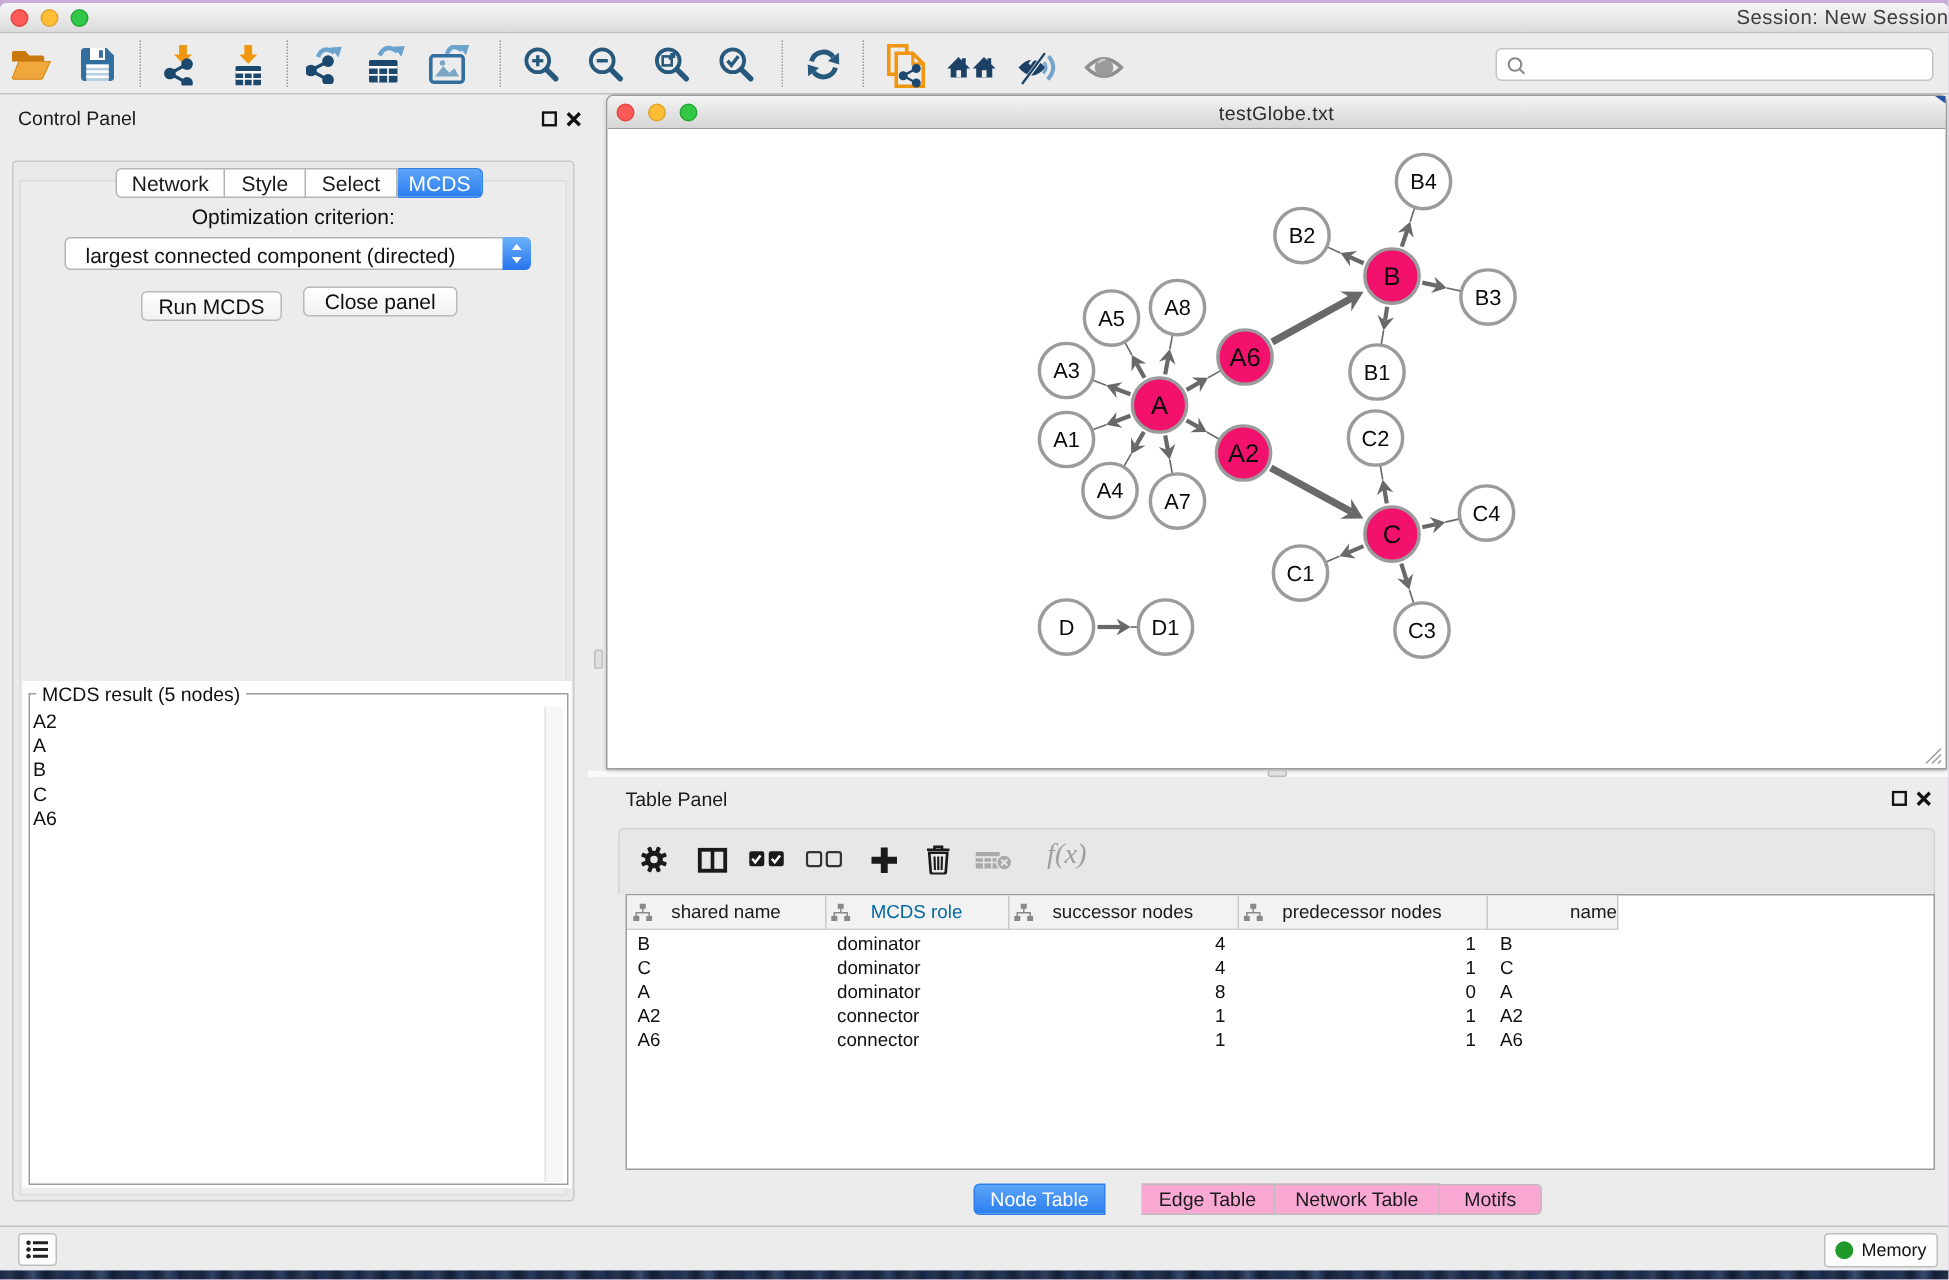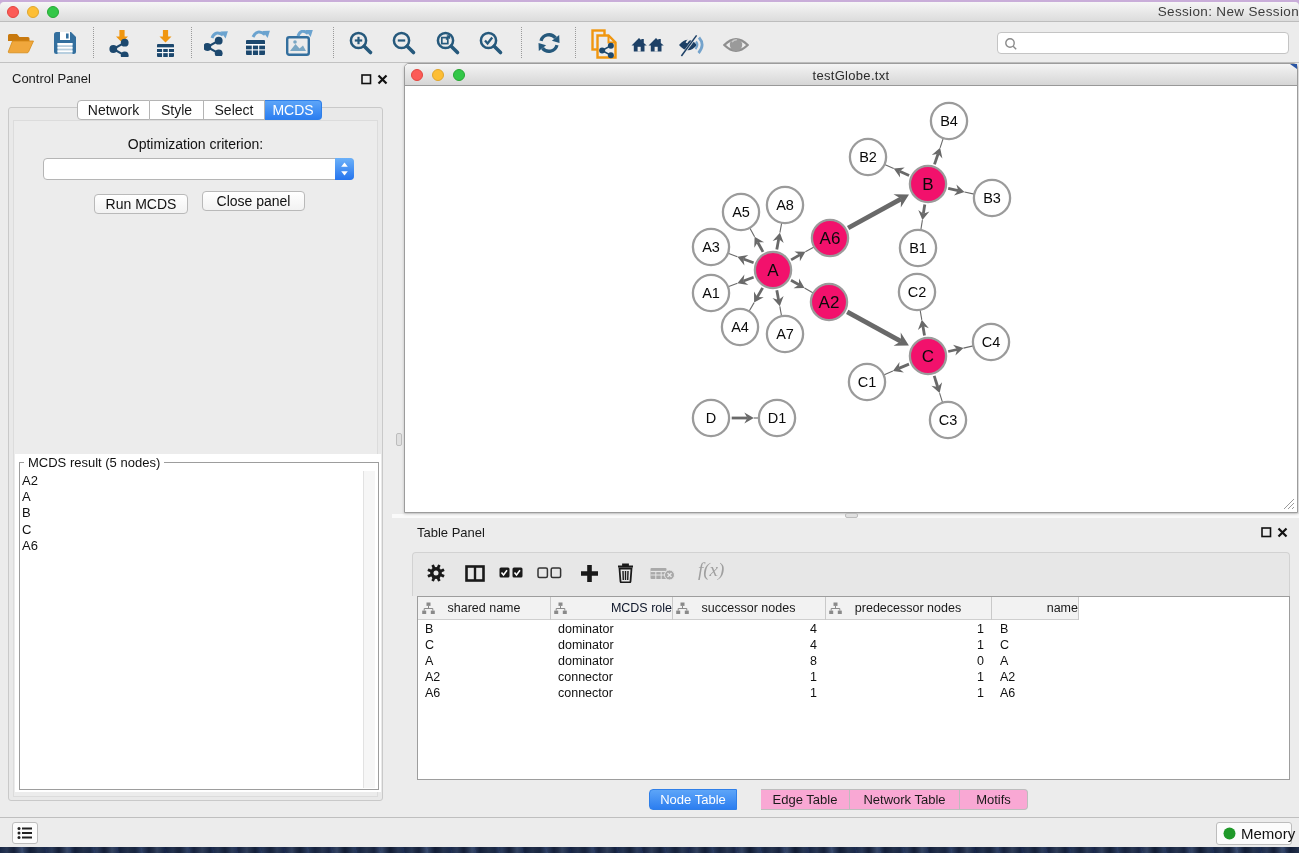--- a/index.html
+++ b/index.html
@@ -9,21 +9,21 @@
 #titlebar .t{position:absolute;left:0;right:0;top:2px;text-align:right;font-size:13.5px;letter-spacing:0.35px;color:#3c3c3c}
 .tl{position:absolute;width:12px;height:12px;border-radius:50%;top:4px}
 #toolbar{position:absolute;left:0;top:22px;width:1299px;height:41px;background:#ececec;border-bottom:1px solid #c2c2c2}
 .tsep{position:absolute;top:5px;height:31px;width:0;border-left:1px dotted #9a9a9a}
 #search{position:absolute;left:997px;top:10px;width:292px;height:22px;background:#fff;border:1px solid #c4c4c4;border-radius:4px}
 
 #cp-title{position:absolute;left:12px;top:71px;font-size:13px;color:#1a1a1a}
 .winbtn{position:absolute;font-size:12px;color:#111}
 #cp-panel{position:absolute;left:8px;top:107px;width:375px;height:694px;background:#e9e9e9;border:1px solid #c9c9c9;border-radius:3px}
 #cp-inner{position:absolute;left:13px;top:120px;width:365px;height:677px;background:#ececec;border:1px solid #dcdcdc}
-.tabs{position:absolute;top:100px;height:20px;display:flex}
+.tabs{position:absolute;top:112px;height:20px;display:flex}
 .tab{height:20px;background:#fff;border:1px solid #b4b4b4;border-left:none;font-size:14px;color:#1a1a1a;display:flex;align-items:center;justify-content:center}
 .tab.first{border-left:1px solid #b4b4b4;border-radius:4px 0 0 4px}
 .tab.last{border-radius:0 4px 4px 0}
 .tab.sel{background:linear-gradient(#5da5f8,#2c7ef0);border-color:#2f7fe8;color:#fff}
 #opt-label{position:absolute;left:8px;top:136px;width:375px;text-align:center;font-size:14px;color:#111}
 #combo{position:absolute;left:43px;top:158px;width:311px;height:22px;background:#fff;border:1px solid #b5b5b5;border-radius:4px;font-size:14px;color:#111;line-height:20px}
 #combo .txt{position:absolute;left:13px;top:1px}
 #combo .spin{position:absolute;right:-1px;top:-1px;width:19px;height:22px;border-radius:0 4px 4px 0;background:linear-gradient(#6cb1f9,#2574ee)}
 .btn{position:absolute;height:20px;background:linear-gradient(#ffffff,#f2f2f2);border:1px solid #b9b9b9;border-radius:4px;font-size:14px;color:#111;text-align:center;line-height:18px}
 #fs-white{position:absolute;left:15px;top:454px;width:366px;height:338px;background:#fff}
@@ -46,21 +46,21 @@
 #thead{position:absolute;left:0;top:0;width:871px;height:24px}
 .trow{position:absolute;font-size:12.5px;color:#111;height:16px;line-height:16px}
 
 .btab{position:absolute;top:789px;height:21px;background:#f9a8d4;border:1px solid #bdbdbd;border-left:none;font-size:13px;color:#1a1a1a;text-align:center;line-height:19px}
 .btab.first{border-left:1px solid #bdbdbd;border-radius:4px 0 0 4px}
 .btab.last{border-radius:0 4px 4px 0}
 .btab.sel{background:linear-gradient(#5da5f8,#2c7ef0);border-color:#2f7fe8;color:#fff}
 
 #statusbar{position:absolute;left:0;top:817px;width:1299px;height:30px;background:#ececec;border-top:1px solid #bfbfbf}
 #list-btn{position:absolute;left:12px;top:822px;width:26px;height:22px;background:#fcfcfc;border:1px solid #bdbdbd;border-radius:3px}
-#mem-btn{position:absolute;left:1216px;top:822px;width:76px;height:23px;background:#fcfcfc;border:1px solid #bdbdbd;border-radius:3px;font-size:15px;color:#111;line-height:21px}
+#mem-btn{position:absolute;left:1216px;top:822px;width:76px;height:23px;background:#fcfcfc;border:1px solid #bdbdbd;border-radius:3px;font-size:12px;color:#111;line-height:21px}
 #bottom-strip{position:absolute;left:0;top:847px;width:1299px;height:6px;background:repeating-linear-gradient(90deg,#1c2a44 0,#32425e 7px,#1a2640 14px,#3d4d68 22px,#16233c 30px,#2c3c57 38px,#1c2a44 45px),repeating-linear-gradient(75deg,rgba(90,105,135,.35) 0,rgba(20,30,55,.3) 11px,rgba(120,135,160,.3) 23px);background-blend-mode:overlay}
 </style></head>
 <body>
 <div id="win"></div>
 <div id="titlebar">
   <div class="tl" style="left:7px;background:#fc5b57;border:1px solid #e2453f"></div>
   <div class="tl" style="left:27px;background:#fdbe35;border:1px solid #e0a62c"></div>
   <div class="tl" style="left:47px;background:#33c748;border:1px solid #26a834"></div>
   <div class="t">Session: New Session</div>
 </div>
@@ -199,20 +199,21 @@
 <div id="cp-panel"></div>
 <div id="cp-inner"></div>
 <div class="tabs" style="left:77px">
   <div class="tab first" style="width:73px">Network</div>
   <div class="tab" style="width:54px">Style</div>
   <div class="tab" style="width:61px">Select</div>
   <div class="tab last sel" style="width:57px">MCDS</div>
 </div>
 <div id="opt-label">Optimization criterion:</div>
 <div id="combo">
+    <span class="txt">largest connected component (directed)</span>
   <div class="spin"><svg width="19" height="22" viewBox="0 0 19 22">
         <path d="M9.5 4.5 L12.8 8.7 H6.2 Z" fill="#fff"></path>
         <path d="M9.5 17.5 L6.2 13.3 H12.8 Z" fill="#fff"></path>
       </svg></div>
 </div>
 <div class="btn" style="left:94px;top:194px;width:94px">Run MCDS</div>
 <div class="btn" style="left:202px;top:191px;width:103px">Close panel</div>
 <div id="fs-white"></div>
 <div id="fieldset"></div>
 <div id="fs-legend">MCDS result (5 nodes)</div>
@@ -406,21 +407,21 @@
 <div style="position:absolute;left:0px;top:4px;width:132px;text-align:center;font-size:12.5px;color:#1a1a1a">shared name</div>
 <div style="position:absolute;left:132px;top:0;width:1px;height:23px;background:#c9c9c9"></div>
 <svg style="position:absolute;left:136px;top:5px" width="13" height="13" viewBox="0 0 13 13">
         <g fill="#8a8a8a">
           <rect x="4.5" y="0.5" width="4" height="3.4"></rect>
           <rect x="0.2" y="8.6" width="4" height="3.4"></rect>
           <rect x="8.8" y="8.6" width="4" height="3.4"></rect>
         </g>
         <path d="M6.5,4 V6.5 M2.2,8.6 V6.5 H10.8 V8.6" fill="none" stroke="#8a8a8a" stroke-width="1"></path>
       </svg>
-<div style="position:absolute;left:132px;top:4px;width:122px;text-align:right;font-size:12.5px;color:#0f172a">MCDS role</div>
+<div style="position:absolute;left:132px;top:4px;width:122px;text-align:center;font-size:12.5px;color:#0369a1">MCDS role</div>
 <div style="position:absolute;left:254px;top:0;width:1px;height:23px;background:#c9c9c9"></div>
 <svg style="position:absolute;left:258px;top:5px" width="13" height="13" viewBox="0 0 13 13">
         <g fill="#8a8a8a">
           <rect x="4.5" y="0.5" width="4" height="3.4"></rect>
           <rect x="0.2" y="8.6" width="4" height="3.4"></rect>
           <rect x="8.8" y="8.6" width="4" height="3.4"></rect>
         </g>
         <path d="M6.5,4 V6.5 M2.2,8.6 V6.5 H10.8 V8.6" fill="none" stroke="#8a8a8a" stroke-width="1"></path>
       </svg>
 <div style="position:absolute;left:254px;top:4px;width:153px;text-align:center;font-size:12.5px;color:#1a1a1a">successor nodes</div>

